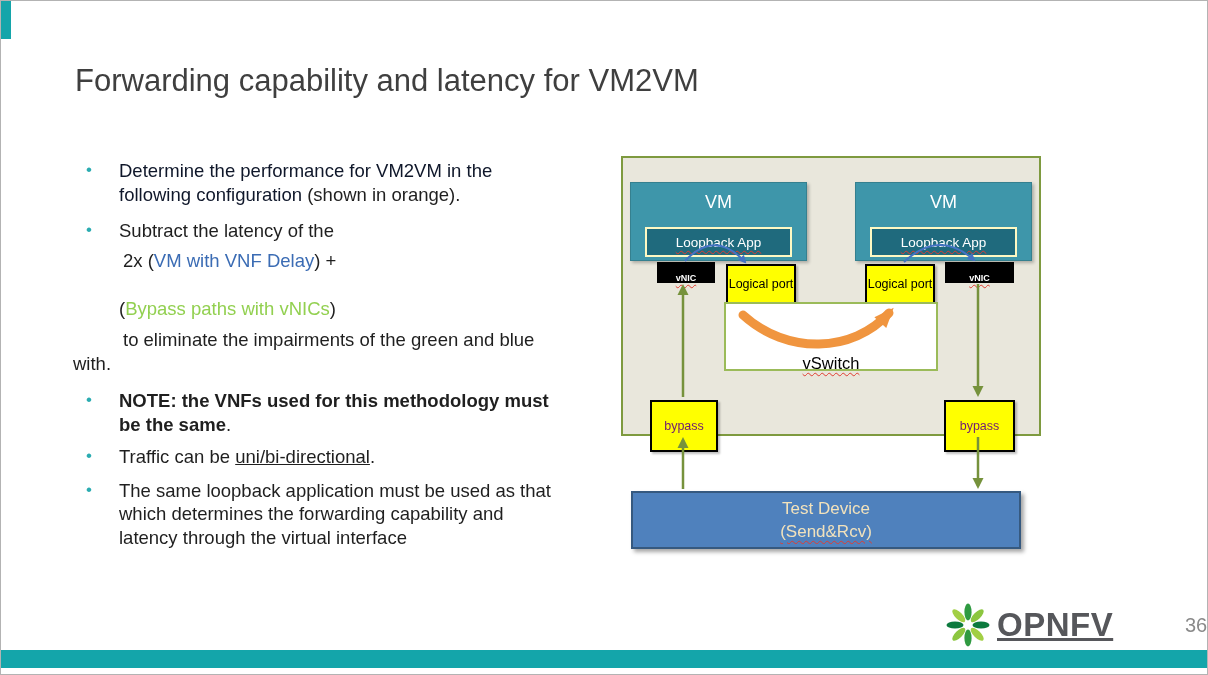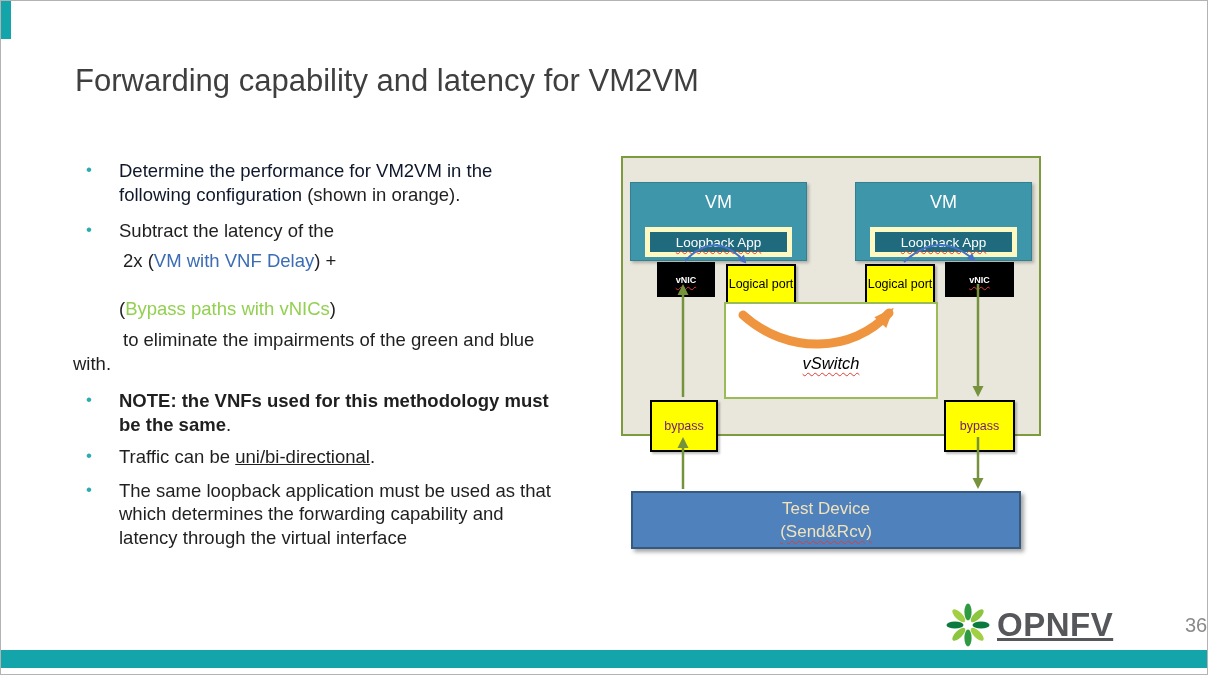--- a/index.html
+++ b/index.html
@@ -26,26 +26,26 @@
   .mb10{margin-bottom:10px;}
   .bold{font-weight:bold;}
   .uline{text-decoration:underline;}
   .squiggle{text-decoration-line:underline;text-decoration-style:wavy;text-decoration-color:#e03c31;text-decoration-thickness:1px;text-underline-offset:3px;}
 
   
   .outer{position:absolute;left:620px;top:155px;width:420px;height:280px;background:#e9e7dc;border:2px solid #7e9a3f;box-sizing:border-box;}
   .vm{position:absolute;top:24px;width:177px;height:79px;background:#3e96aa;border:1px solid #35808f;box-sizing:border-box;box-shadow:2px 2px 3px rgba(0,0,0,0.25);color:#fff;}
   .vm.vleft{left:7px;} .vm.vright{left:232px;}
   .vm-title{text-align:center;margin-top:9px;font-size:18px;}
-  .loopback{position:absolute;left:14px;top:44px;width:147px;height:30px;background:#1f6a7d;border:5px solid #fef9c3;box-sizing:border-box;color:#fff;font-size:13.5px;display:flex;align-items:center;justify-content:center;}
-  .vnic{position:absolute;top:104px;height:35px;background:#000;color:#fff;font-size:9px;font-weight:bold;display:flex;align-items:center;justify-content:center;}
+  .loopback{position:absolute;left:14px;top:44px;width:147px;height:30px;background:#1f6a7d;border:2px solid #fef9c3;box-sizing:border-box;color:#fff;font-size:13.5px;display:flex;align-items:center;justify-content:center;}
+  .vnic{position:absolute;top:104px;height:21px;background:#000;color:#fff;font-size:9px;font-weight:bold;display:flex;align-items:flex-end;justify-content:center;}
   .vnic.nleft{left:34px;width:58px;} .vnic.nright{left:322px;width:69px;}
   .lport{position:absolute;top:106px;width:70px;height:40px;background:#ffff00;border:2px solid #000;box-sizing:border-box;font-size:12.5px;color:#000;display:flex;align-items:center;justify-content:center;text-align:center;line-height:1.15;box-shadow:2px 2px 2px rgba(0,0,0,0.25);}
   .lport.pleft{left:103px;} .lport.pright{left:242px;}
-  .vswitch{position:absolute;left:101px;top:144px;width:214px;height:97px;background:#fff;border:2px solid #9bbb59;box-sizing:border-box;font-style:italic;}
+  .vswitch{position:absolute;left:101px;top:144px;width:214px;height:69px;background:#fff;border:2px solid #9bbb59;box-sizing:border-box;}
   .vswitch-label{position:absolute;left:0;right:0;top:50px;text-align:center;font-size:16.5px;color:#000;}
   .bypass{position:absolute;top:242px;height:52px;background:#ffff00;border:2px solid #000;box-sizing:border-box;font-size:12.5px;color:#701a75;display:flex;align-items:center;justify-content:center;box-shadow:2px 2px 2px rgba(0,0,0,0.25);}
   .bypass.bleft{left:27px;width:68px;} .bypass.bright{left:321px;width:71px;}
   .testdevice{position:absolute;left:630px;top:490px;width:390px;height:58px;background:#4f81bd;border:2px solid #36597f;box-sizing:border-box;color:#f2e2bc;text-align:center;font-size:17px;display:flex;flex-direction:column;justify-content:center;gap:3px;box-shadow:3px 3px 4px rgba(0,0,0,0.35);}
 
   .arrows{position:absolute;left:0;top:0;pointer-events:none;}
 
   .brand{position:absolute;left:944px;top:600px;height:48px;display:flex;align-items:center;gap:6px;}
   .brand-text{font-size:33px;font-weight:bold;color:#56575b;letter-spacing:0.5px;text-decoration:underline;}
   .pagenum{position:absolute;left:1184px;top:613px;font-size:20px;color:#8a8a8a;}

